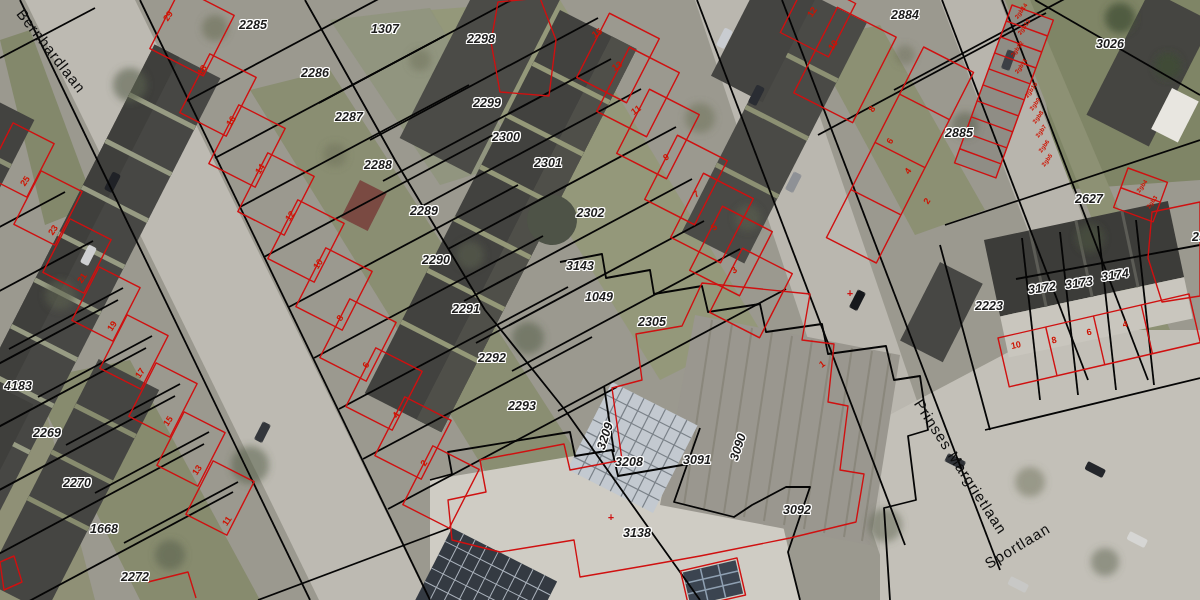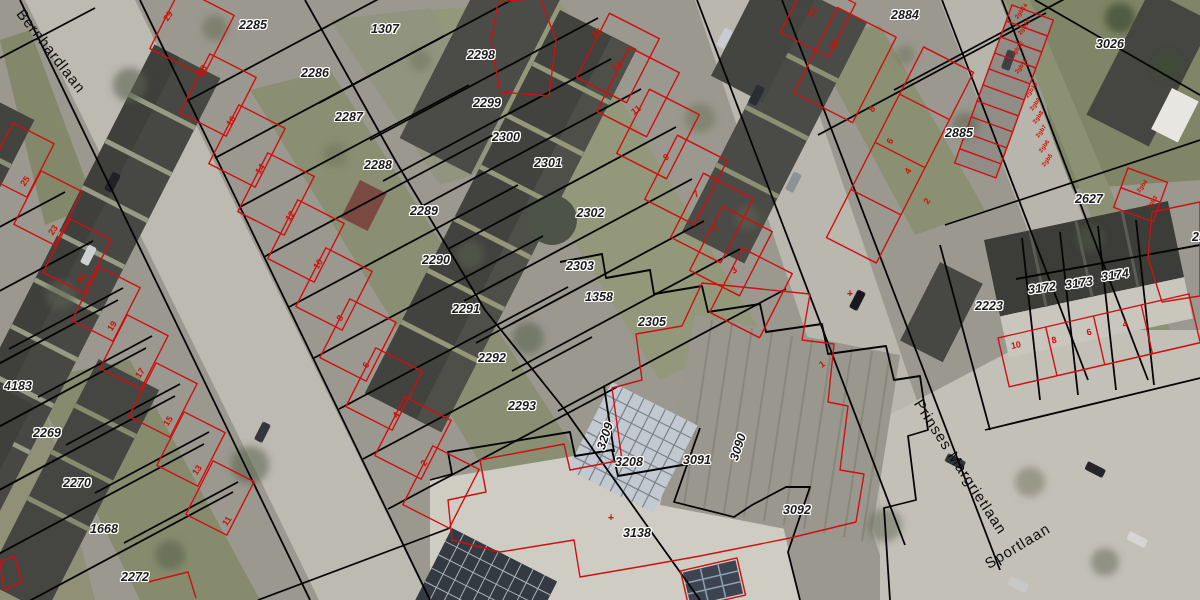--- a/index.html
+++ b/index.html
@@ -381,32 +381,32 @@
 
 <div id="labels">
   <div id="street-group">
         <span class="street" style="left: 20px; top: 2px; transform: rotate(52deg);">Bernhardlaan</span>
         <span class="street" style="left: 918px; top: 392px; transform: rotate(57deg);">Prinses Margrietlaan</span>
         <span class="street" style="left: 986px; top: 556px; transform: rotate(-31deg);">Sportlaan</span>
       </div>
   <div id="parcel-group">
         <span class="plabel" style="left: 253px; top: 25px; transform: translate(-50%, -50%) rotate(0deg);">2285</span>
         <span class="plabel" style="left: 385px; top: 29px; transform: translate(-50%, -50%) rotate(0deg);">1307</span>
-        <span class="plabel" style="left: 481px; top: 55px; transform: translate(-50%, -50%) rotate(0deg);">2298</span>
+        <span class="plabel" style="left: 481px; top: 39px; transform: translate(-50%, -50%) rotate(0deg);">2298</span>
         <span class="plabel" style="left: 315px; top: 73px; transform: translate(-50%, -50%) rotate(0deg);">2286</span>
         <span class="plabel" style="left: 487px; top: 103px; transform: translate(-50%, -50%) rotate(0deg);">2299</span>
         <span class="plabel" style="left: 506px; top: 137px; transform: translate(-50%, -50%) rotate(0deg);">2300</span>
         <span class="plabel" style="left: 349px; top: 117px; transform: translate(-50%, -50%) rotate(0deg);">2287</span>
         <span class="plabel" style="left: 548px; top: 163px; transform: translate(-50%, -50%) rotate(0deg);">2301</span>
         <span class="plabel" style="left: 378px; top: 165px; transform: translate(-50%, -50%) rotate(0deg);">2288</span>
         <span class="plabel" style="left: 575px; top: 213px; transform: translate(-50%, -50%) rotate(0deg); padding-left: 31px;">2302</span>
         <span class="plabel" style="left: 424px; top: 211px; transform: translate(-50%, -50%) rotate(0deg);">2289</span>
-        <span class="plabel" style="left: 580px; top: 266px; transform: translate(-50%, -50%) rotate(0deg);">2303</span>
+        <span class="plabel" style="left: 580px; top: 266px; transform: translate(-50%, -50%) rotate(0deg);">3143</span>
         <span class="plabel" style="left: 436px; top: 260px; transform: translate(-50%, -50%) rotate(0deg);">2290</span>
-        <span class="plabel" style="left: 599px; top: 297px; transform: translate(-50%, -50%) rotate(0deg);">1358</span>
+        <span class="plabel" style="left: 599px; top: 297px; transform: translate(-50%, -50%) rotate(0deg);">1049</span>
         <span class="plabel" style="left: 652px; top: 322px; transform: translate(-50%, -50%) rotate(0deg);">2305</span>
         <span class="plabel" style="left: 466px; top: 309px; transform: translate(-50%, -50%) rotate(0deg);">2291</span>
         <span class="plabel" style="left: 492px; top: 358px; transform: translate(-50%, -50%) rotate(0deg);">2292</span>
         <span class="plabel" style="left: 522px; top: 406px; transform: translate(-50%, -50%) rotate(0deg); text-align: right;">2293</span>
         <span class="plabel" style="left: 18px; top: 386px; transform: translate(-50%, -50%) rotate(0deg);">4183</span>
         <span class="plabel" style="left: 47px; top: 433px; transform: translate(-50%, -50%) rotate(0deg);">2269</span>
         <span class="plabel" style="left: 77px; top: 483px; transform: translate(-50%, -50%) rotate(0deg);">2270</span>
         <span class="plabel" style="left: 104px; top: 529px; transform: translate(-50%, -50%) rotate(0deg);">1668</span>
         <span class="plabel" style="left: 135px; top: 577px; transform: translate(-50%, -50%) rotate(0deg);">2272</span>
         <span class="plabel" style="left: 905px; top: 15px; transform: translate(-50%, -50%) rotate(0deg);">2884</span>

